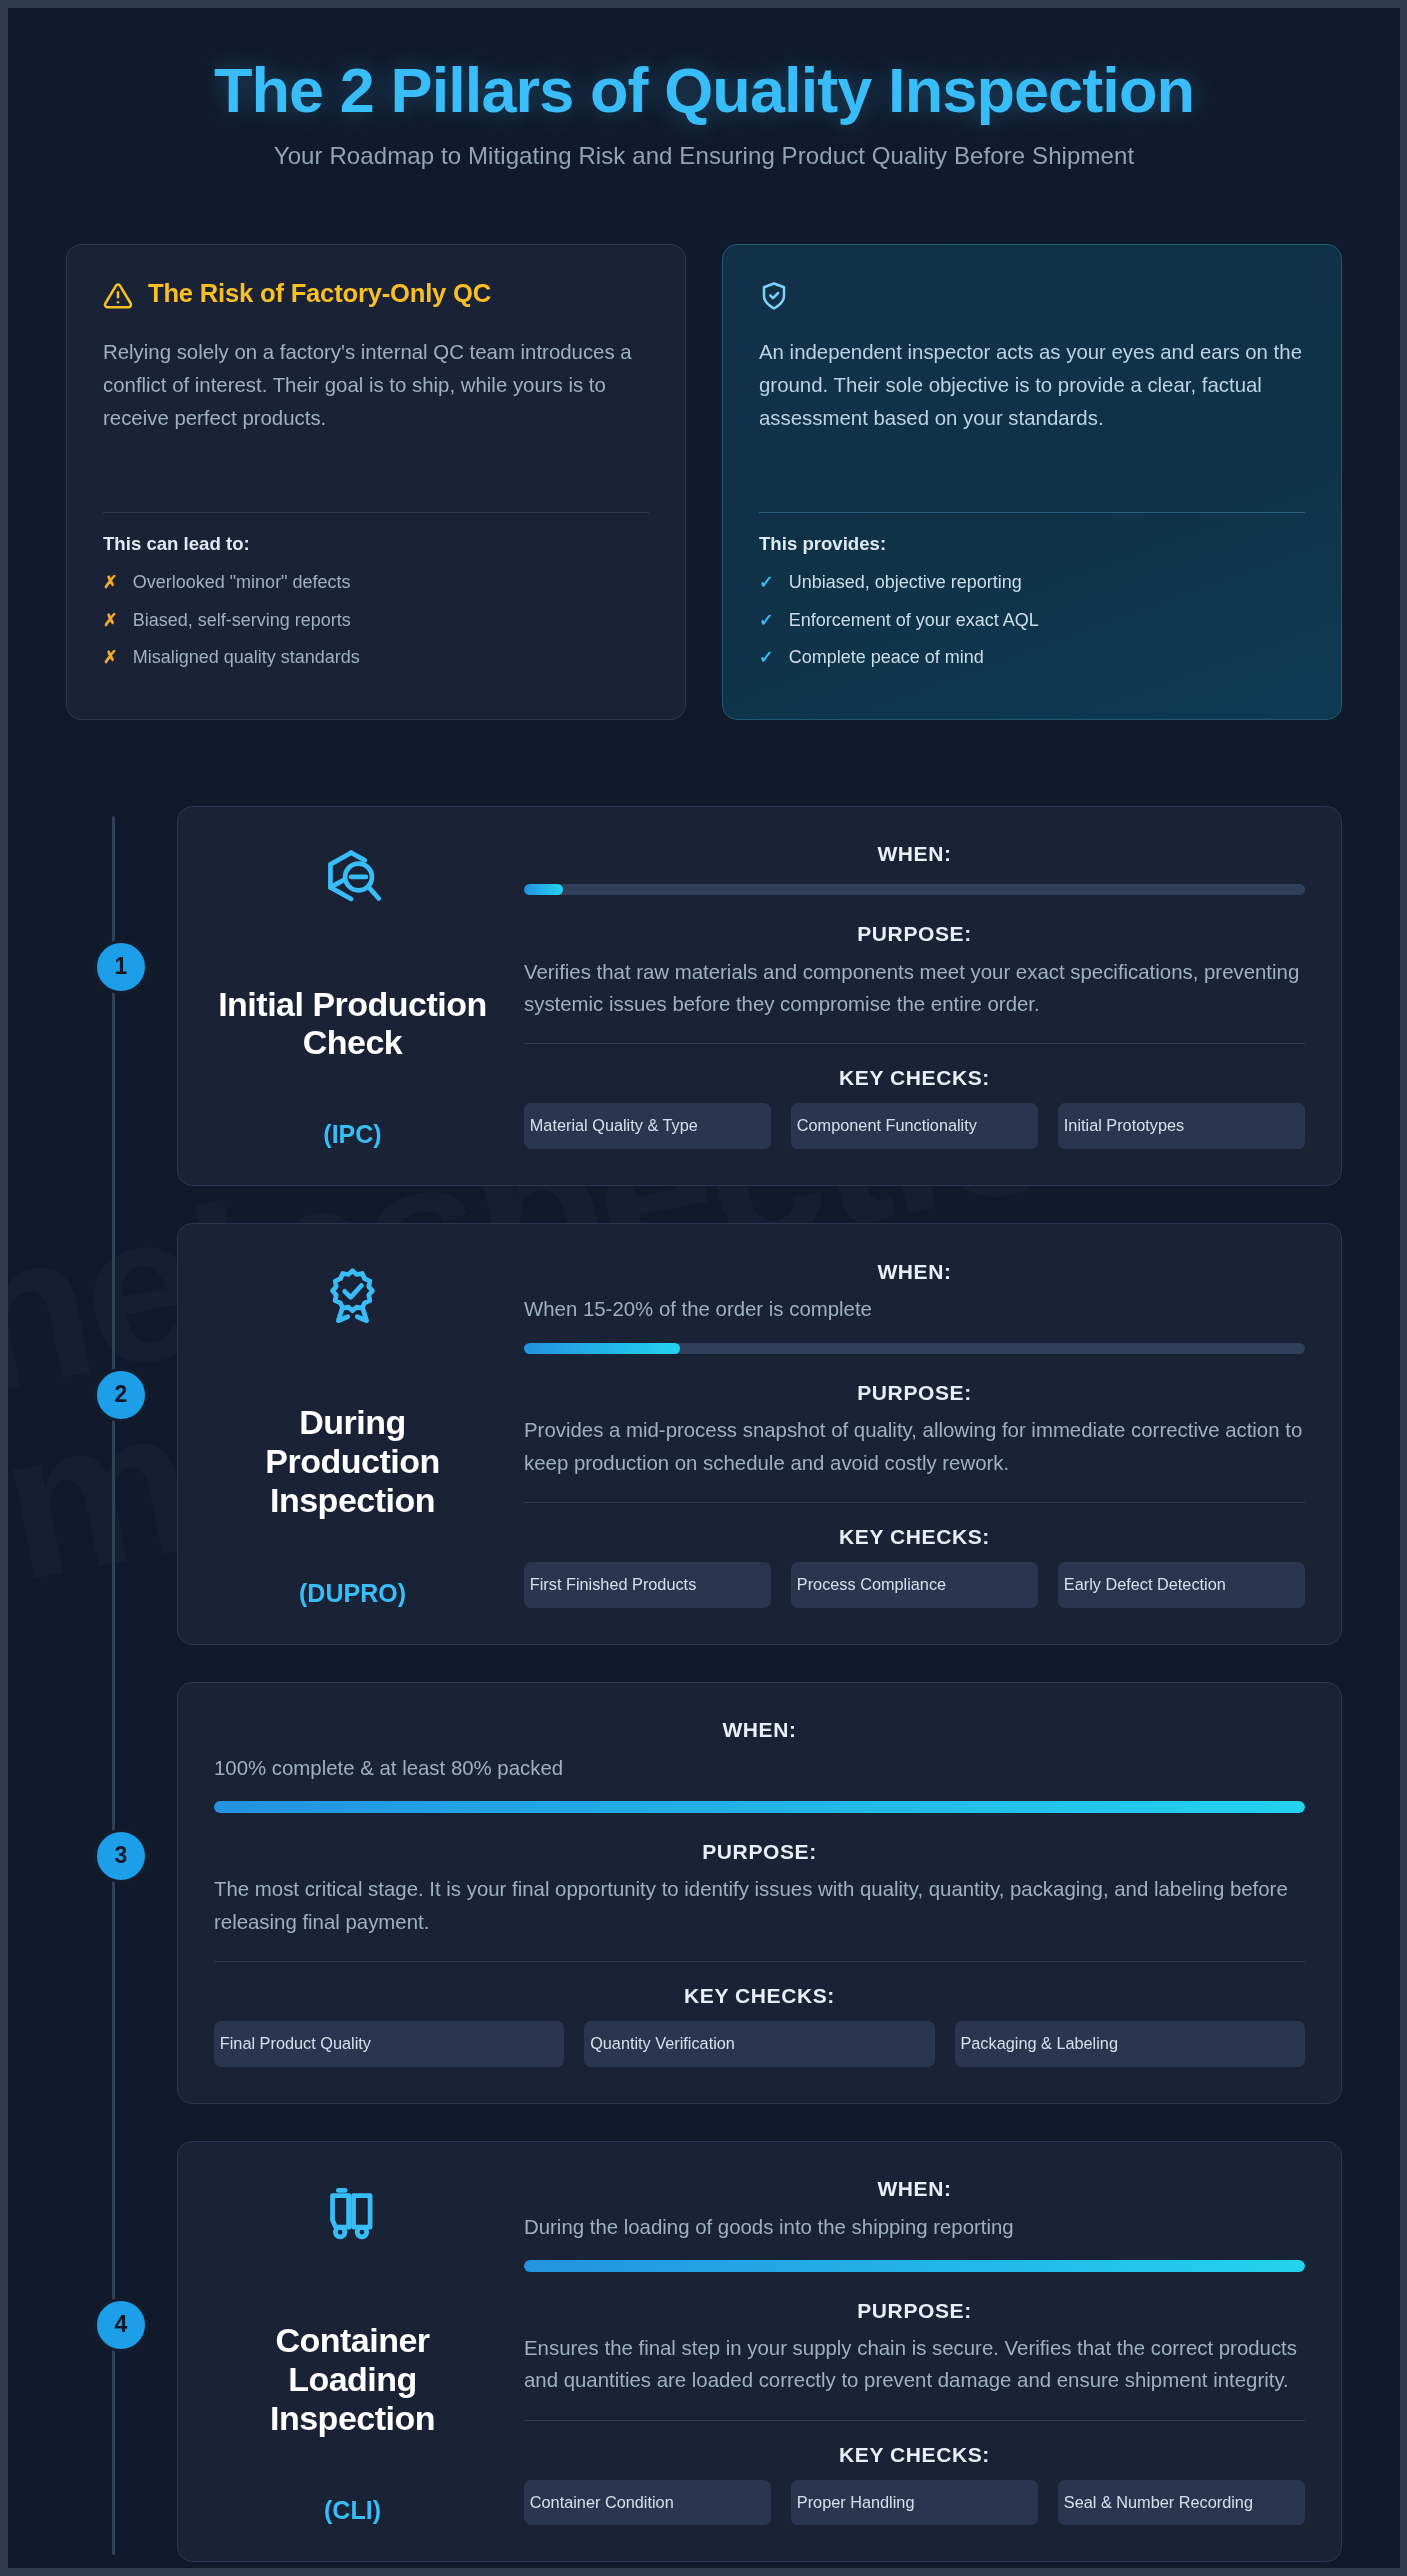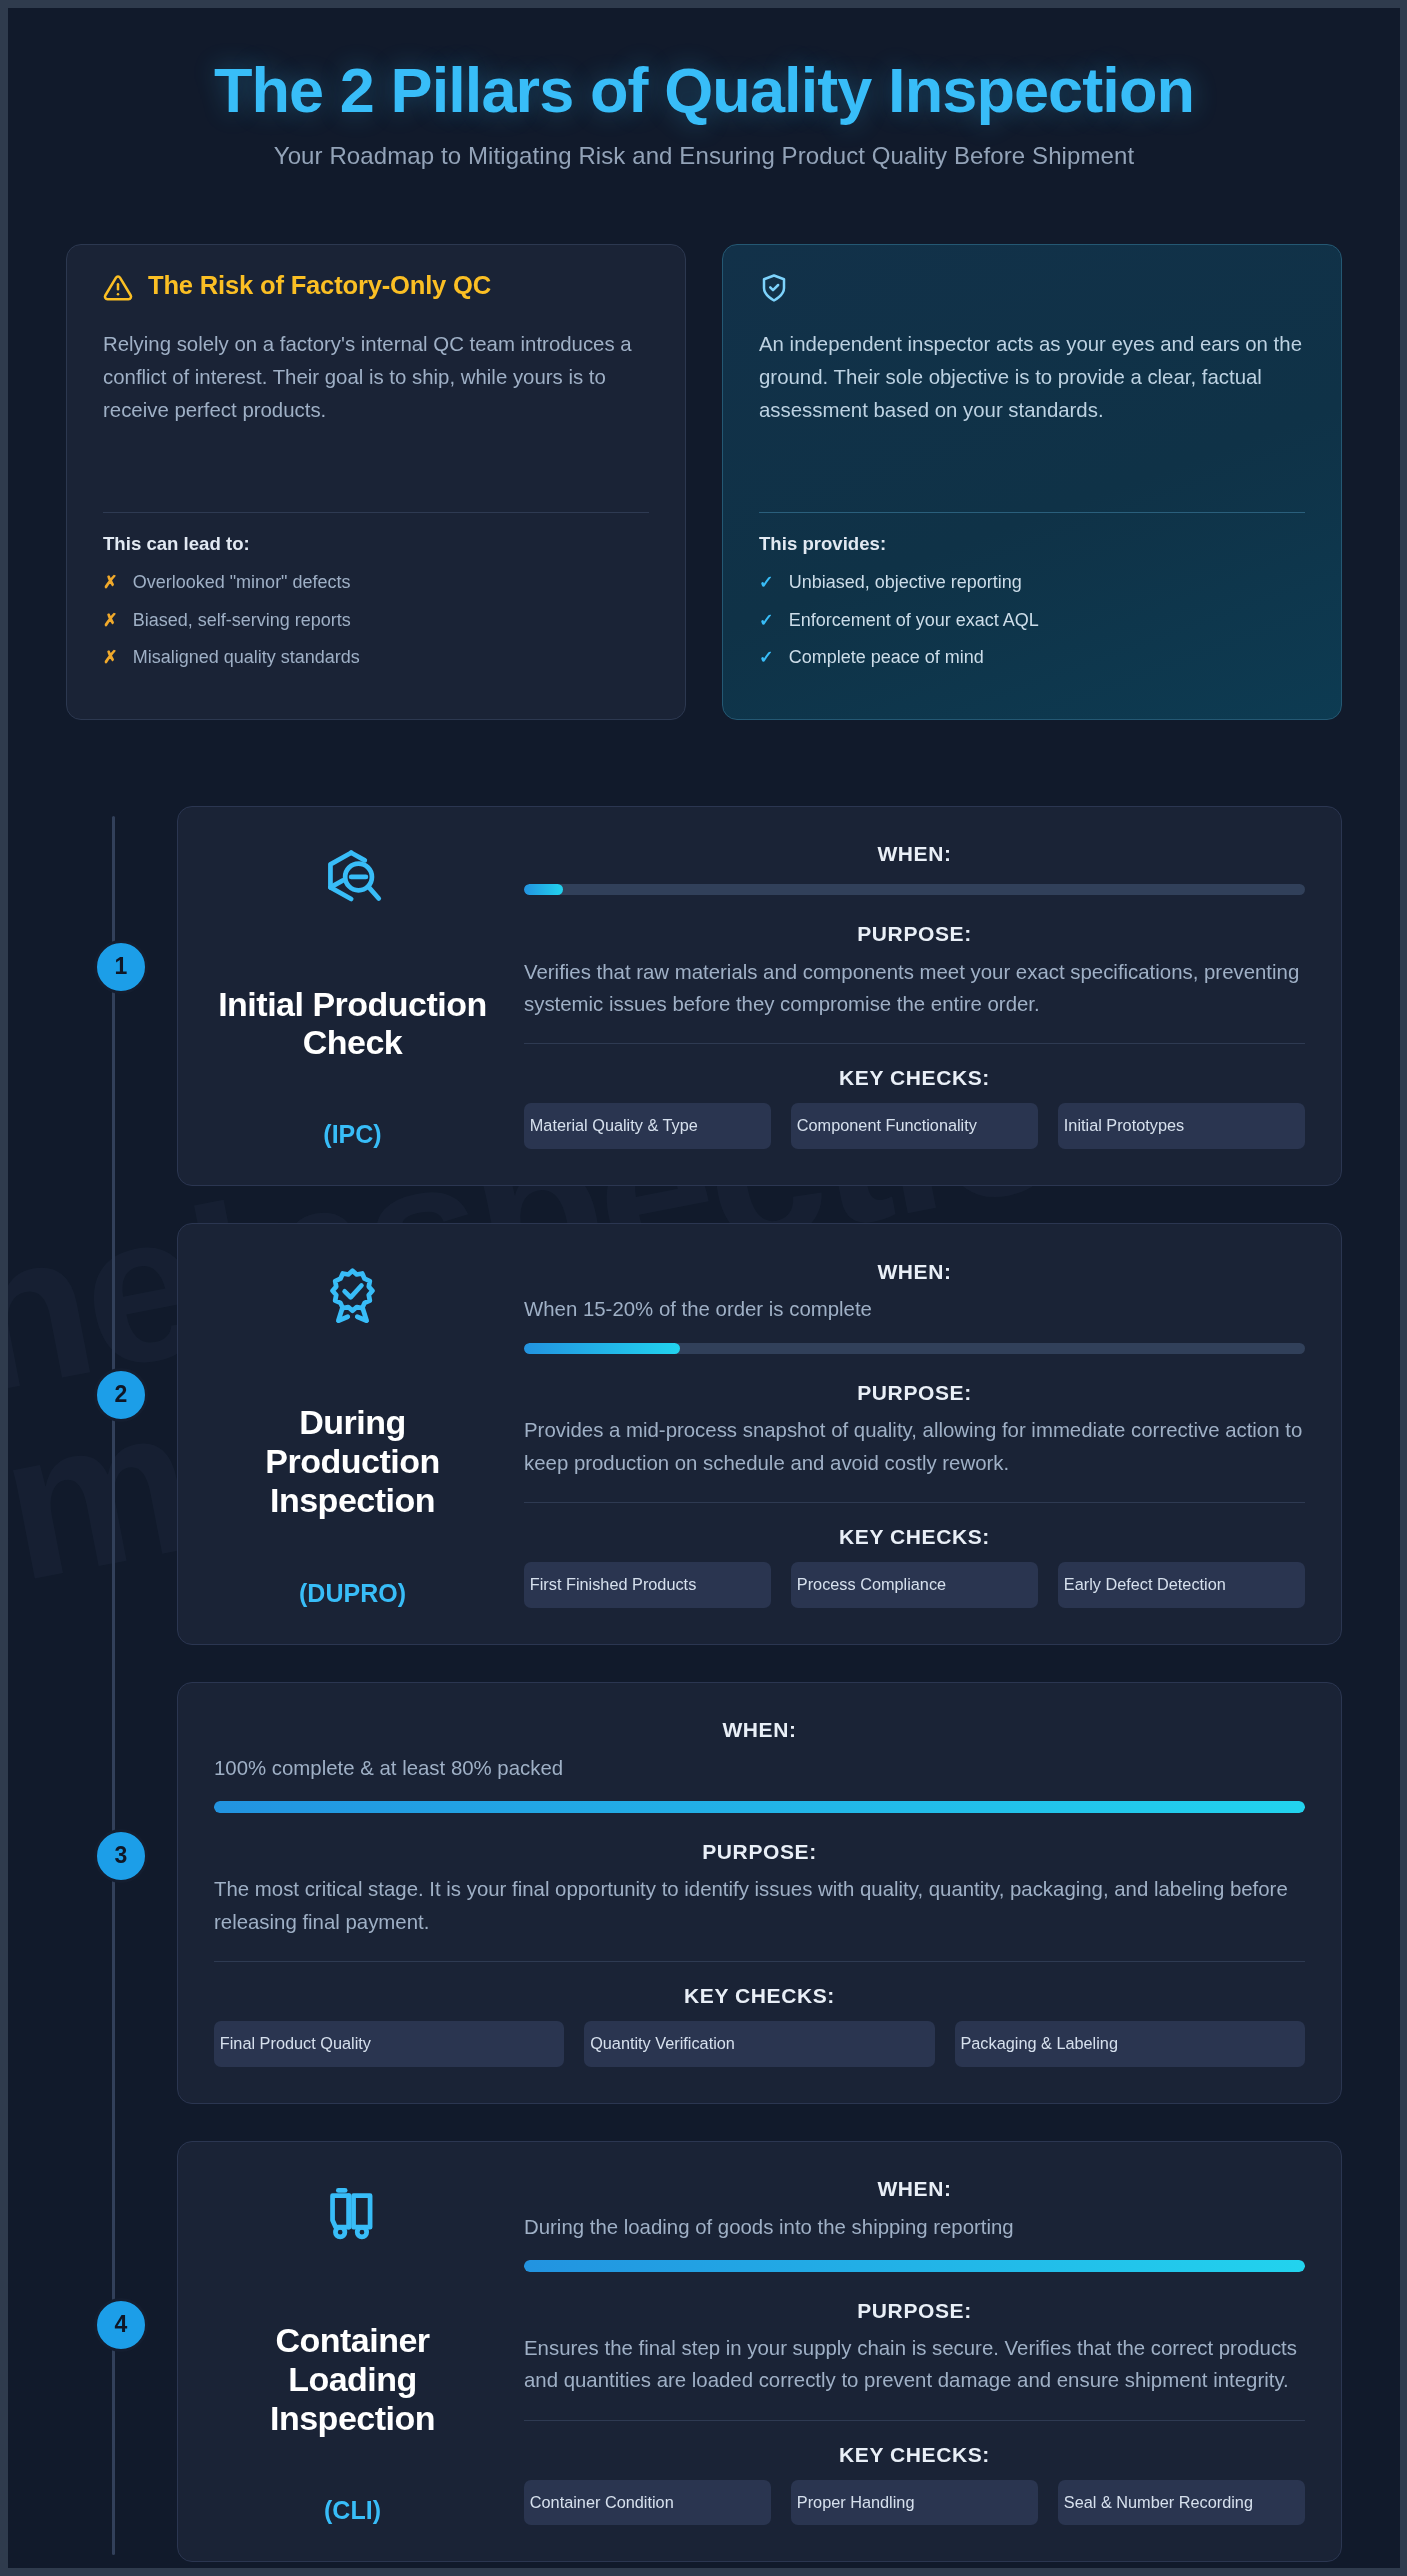--- a/index.html
+++ b/index.html
@@ -62,21 +62,21 @@
 
   
   .compare-row {
     display: flex;
     gap: 36px;
     margin: 74px 58px 0 58px;
   }
   .compare-card {
     flex: 1;
     border-radius: 15px;
-    padding: 25px 36px 36px 36px;
+    padding: 33px 36px 36px 36px;
     display: flex;
     flex-direction: column;
     min-height: 476px;
   }
   .card-risk {
     background: #1a2336;
     border: 1.2px solid #2c3850;
   }
   .card-power {
     background: linear-gradient(160deg, #123149 0%, #0f3247 55%, #0d3b52 100%);

